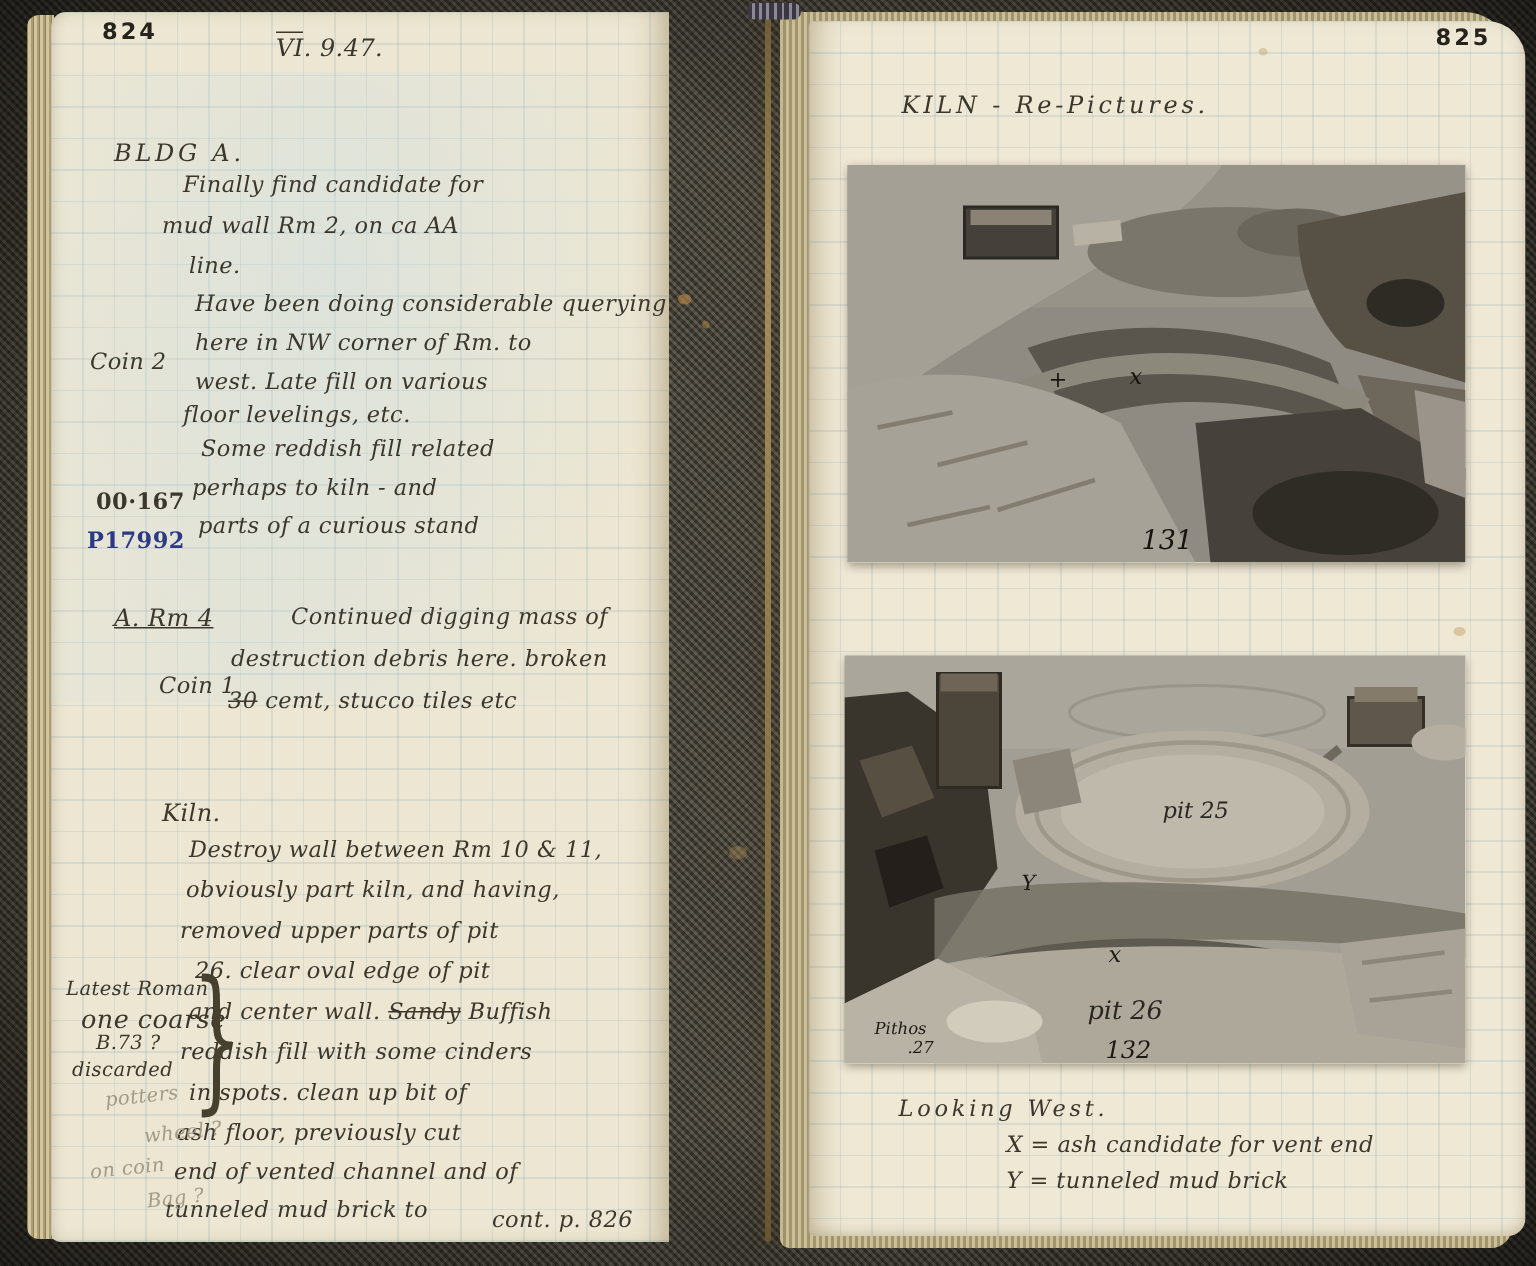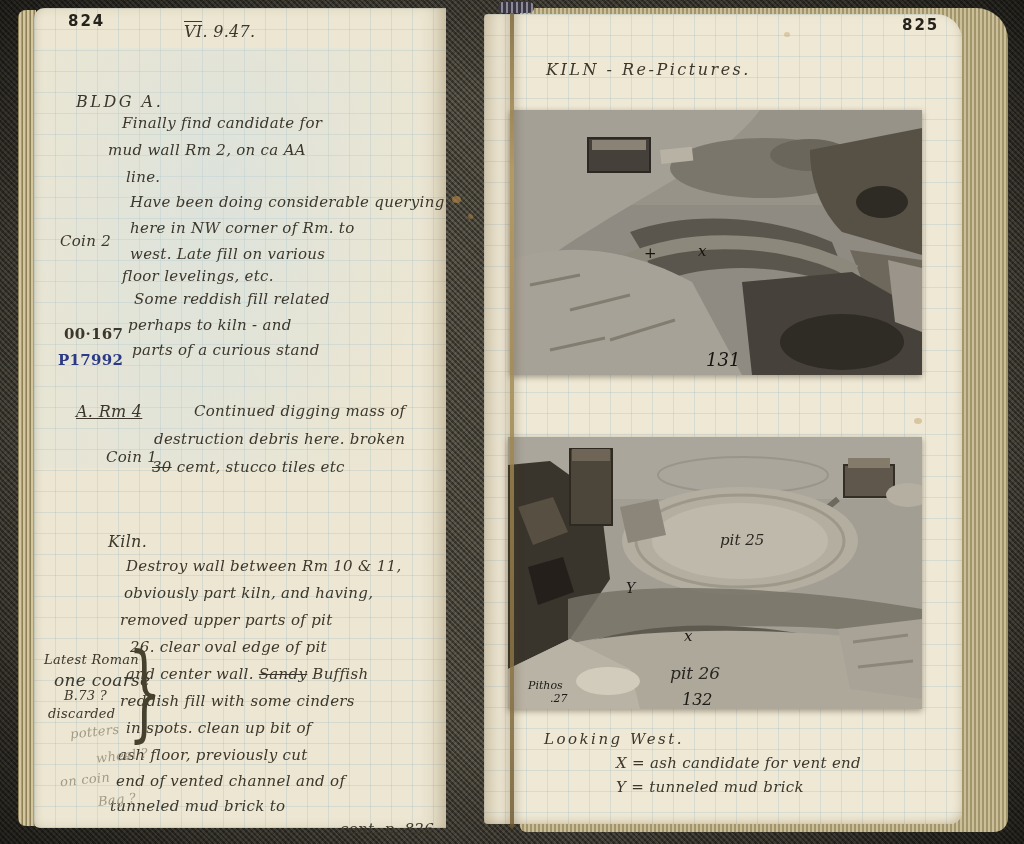--- a/index.html
+++ b/index.html
@@ -22,21 +22,21 @@
   .page{position:absolute;background-color:#ece6d2;
     background-image:
       repeating-linear-gradient(to right, rgba(125,165,185,.20) 0 1px, transparent 1px 21px),
       repeating-linear-gradient(to bottom, rgba(125,165,185,.20) 0 1px, transparent 1px 21px);}
   .page-left{left:34px;top:8px;width:412px;height:820px;border-radius:10px 0 0 6px;
     box-shadow:inset -16px 0 20px -12px rgba(120,95,50,.45), inset 5px 0 9px -5px rgba(120,100,60,.35);}
   .page-left::before{content:"";position:absolute;left:0;right:0;top:40px;height:420px;pointer-events:none;
     background:
       radial-gradient(ellipse at 45% 30%, rgba(198,222,233,.38), rgba(198,222,233,0) 72%),
       radial-gradient(ellipse at 30% 95%, rgba(198,222,233,.22), rgba(198,222,233,0) 60%);}
-  .page-right{left:484px;top:14px;width:478px;height:810px;border-radius:4px 26px 12px 4px;
+  .page-right{left:539px;top:14px;width:478px;height:810px;border-radius:4px 26px 12px 4px;
     background-color:#eee8d5;
     box-shadow:inset 16px 0 20px -12px rgba(120,95,50,.4), inset -4px -4px 10px -4px rgba(130,105,60,.35);}
   .gutter{position:absolute;left:510px;top:10px;width:4px;height:818px;border-radius:2px;opacity:.85;
     background:linear-gradient(to bottom,#7a6437,#b59a5e 20%,#8a7342 80%,#6f5a30);
     box-shadow:0 0 10px 2px rgba(80,60,30,.35);}
   .stitch{position:absolute;left:498px;top:2px;width:36px;height:11px;border-radius:5px;
     background:repeating-linear-gradient(90deg,#3a3742 0 3px,#8c8896 3px 5px);}
   .stain{position:absolute;border-radius:50%;pointer-events:none;}
   
   .t{position:absolute;white-space:nowrap;}
@@ -115,21 +115,21 @@
     <div class="t hw" style="left:20px;top:662px;font-size:17px;">one coarse</div>
     <div class="t hw" style="left:30px;top:680px;font-size:13px;">B.73 ?</div>
     <div class="t hw" style="left:14px;top:698px;font-size:13px;">discarded</div>
     <div class="t hw brace" style="left:94px;top:632px;">}</div>
 
     <div class="t hw pencil" style="left:36px;top:716px;font-size:13px;transform:rotate(-6deg);">potters</div>
     <div class="t hw pencil" style="left:62px;top:740px;font-size:13px;transform:rotate(-6deg);">wheel ?</div>
     <div class="t hw pencil" style="left:26px;top:764px;font-size:13px;transform:rotate(-6deg);">on coin</div>
     <div class="t hw pencil" style="left:64px;top:784px;font-size:13px;transform:rotate(-6deg);">Bag ?</div>
 
-    <div class="t hw" style="left:306px;top:796px;margin-top:16px;">cont. p. 826</div>
+    <div class="t hw" style="left:294px;top:796px;">cont. p. 826</div>
 
     <div class="stain" style="left:418px;top:188px;width:9px;height:7px;background:rgba(180,135,70,.65);"></div>
     <div class="stain" style="left:434px;top:206px;width:5px;height:5px;background:rgba(180,135,70,.5);"></div>
     <div class="stain" style="left:452px;top:556px;width:12px;height:9px;background:rgba(190,150,85,.35);"></div>
   </div>
 
   <div class="page page-right">
     <div class="t printnum" style="left:418px;top:2px;">825</div>
 
     <div class="t hw hw-lg caps" style="left:62px;top:46px;">KILN - Re-Pictures.</div>

